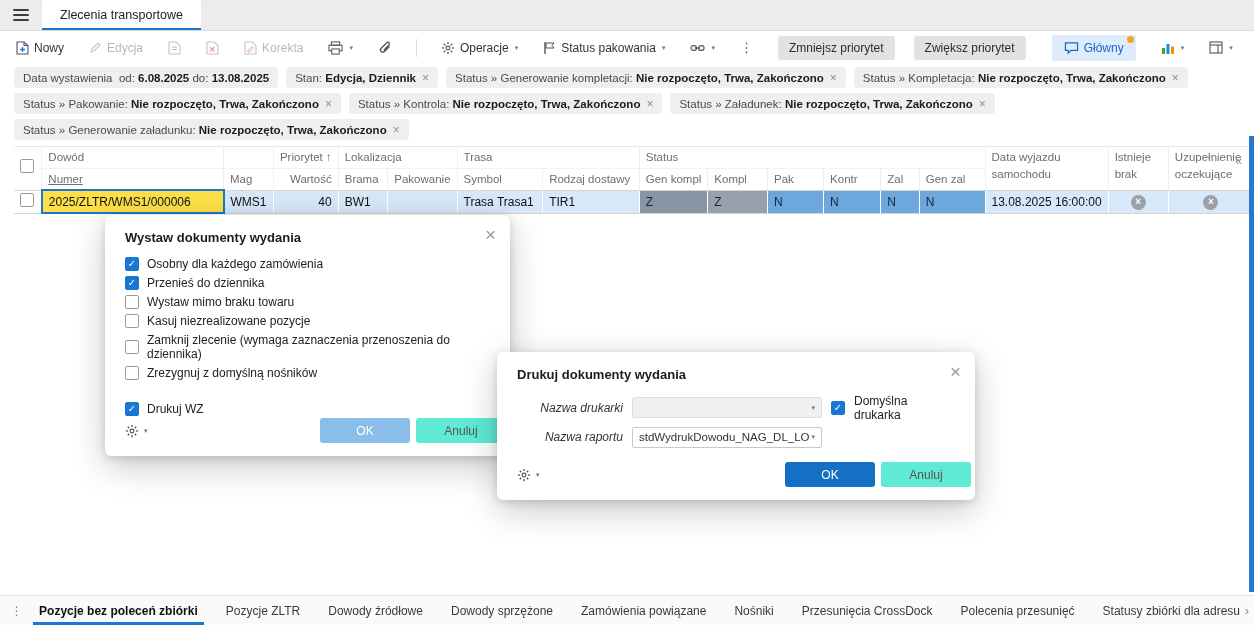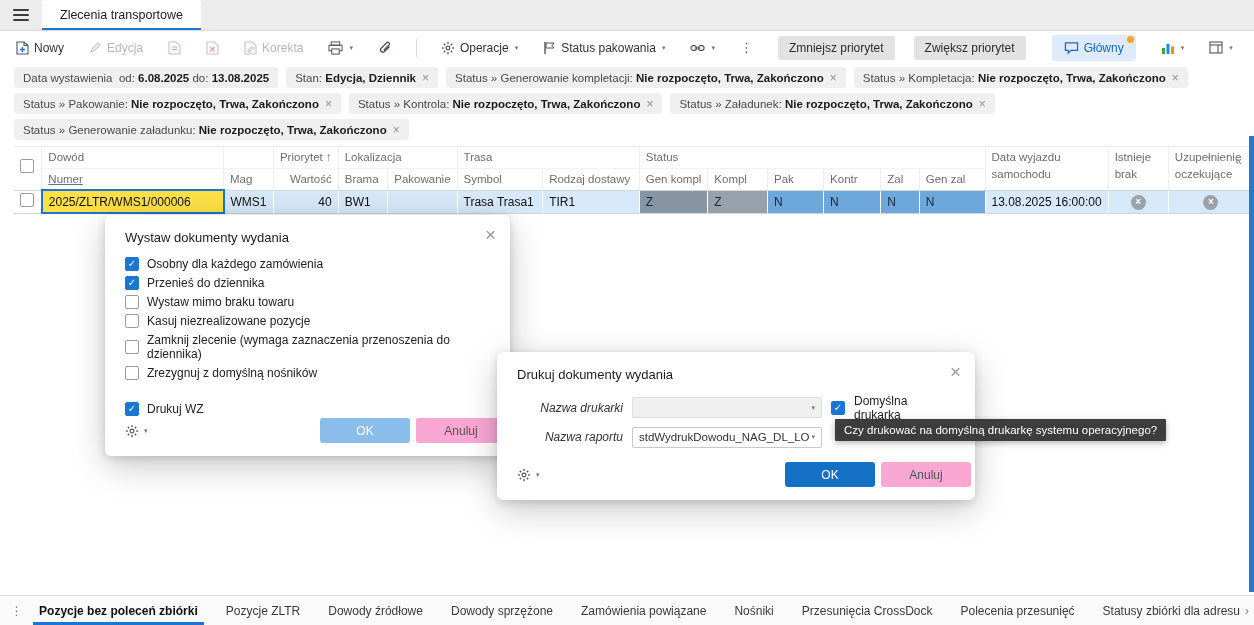--- a/index.html
+++ b/index.html
@@ -52,30 +52,30 @@
 
 
 .cb { width:14px; height:14px; border:1px solid #9b9b9b; border-radius:2px; background:#fff; display:inline-flex; align-items:center; justify-content:center; flex:none; cursor:pointer; }
 .cb.checked { background:#1976d2; border-color:#1976d2; }
 .cb .cbt { color:#fff; font-size:10px; line-height:1; }
 
 
 .dialog { position:absolute; background:#fff; border-radius:6px; box-shadow:0 10px 34px rgba(0,0,0,.22), 0 2px 8px rgba(0,0,0,.14); }
 .d1 { left:105px; top:215px; width:405px; height:241px; z-index:40; }
 .d2 { left:497px; top:352px; width:478px; height:148px; z-index:50; }
-.dlg-title { font-size:13px; font-weight:normal; color:#1c1c1c; padding:15px 20px 9px; }
+.dlg-title { font-size:13px; font-weight:bold; color:#1c1c1c; padding:15px 20px 9px; }
 .dlg-close { position:absolute; top:10px; right:14px; font-size:19px; color:#9a9a9a; cursor:pointer; line-height:1; }
 .opt { display:flex; align-items:center; gap:8px; padding:2.5px 20px; font-size:12px; color:#222; }
 .print-opt { margin-top:17px; }
 .dlg-foot { position:absolute; bottom:13px; left:20px; right:4px; display:flex; align-items:center; }
 .gear-grp { display:flex; align-items:center; gap:4px; margin-right:auto; cursor:pointer; }
 .btn { width:90px; height:25px; border:none; border-radius:3px; font-size:12px; font-family:inherit; cursor:pointer; }
 .btn.ok-idle { background:#8abde9; color:#fff; }
 .btn.ok-active { background:#1470c4; color:#fff; }
-.btn.cancel { background:#f9a8d4; color:#555; margin-left:6px; }
+.btn.cancel { background:#5eead4; color:#555; margin-left:6px; }
 .frm-row { display:flex; align-items:center; padding:2.5px 20px; gap:9px; }
 .frm-label { width:106px; text-align:right; color:#333; flex:none;font-style:italic; }
 .combo { width:190px; height:21px; border:1px solid #c9c9c9; border-radius:2px; background:#fff; display:flex; align-items:center; padding:0 6px; font-size:11.5px; color:#333; overflow:hidden; flex:none; }
 .combo.disabled { background:#f0f0f0; border-color:#dedede; }
 .combo .cval { flex:1; overflow:hidden; white-space:nowrap; }
 
 
 .tooltip { position:absolute; left:835px; top:419px; height:22px; background:#3d3d3d; color:#fff; font-size:11.5px; line-height:22px; padding:0 9px; z-index:60; white-space:nowrap; border-radius:1px; box-shadow:0 2px 6px rgba(0,0,0,.3); }
 
 
@@ -484,21 +484,20 @@
               </g>
             </svg>
           </span>
         <span class="chev">▾</span>
       </span>
       <button class="btn ok-active">OK</button>
       <button class="btn cancel">Anuluj</button>
     </div>
   </div>
 
-  <div class="tooltip">Czy drukować na domyślną drukarkę systemu operacyjnego?</div>
 
   <div class="bottombar">
     <span class="bdots">⋮</span>
     <div class="btabs">
         <div class="btab active">Pozycje bez poleceń zbiórki</div>
         <div class="btab">Pozycje ZLTR</div>
         <div class="btab">Dowody źródłowe</div>
         <div class="btab">Dowody sprzężone</div>
         <div class="btab">Zamówienia powiązane</div>
         <div class="btab">Nośniki</div>

